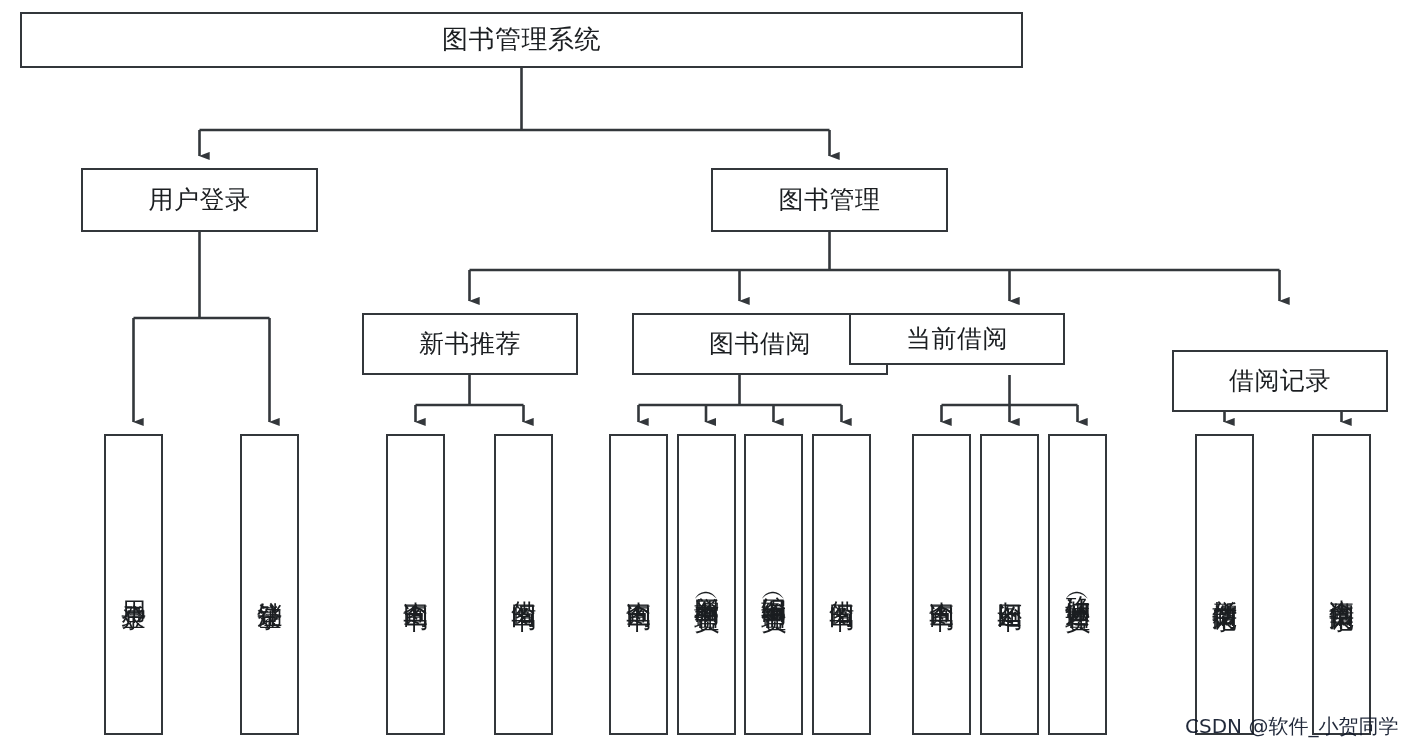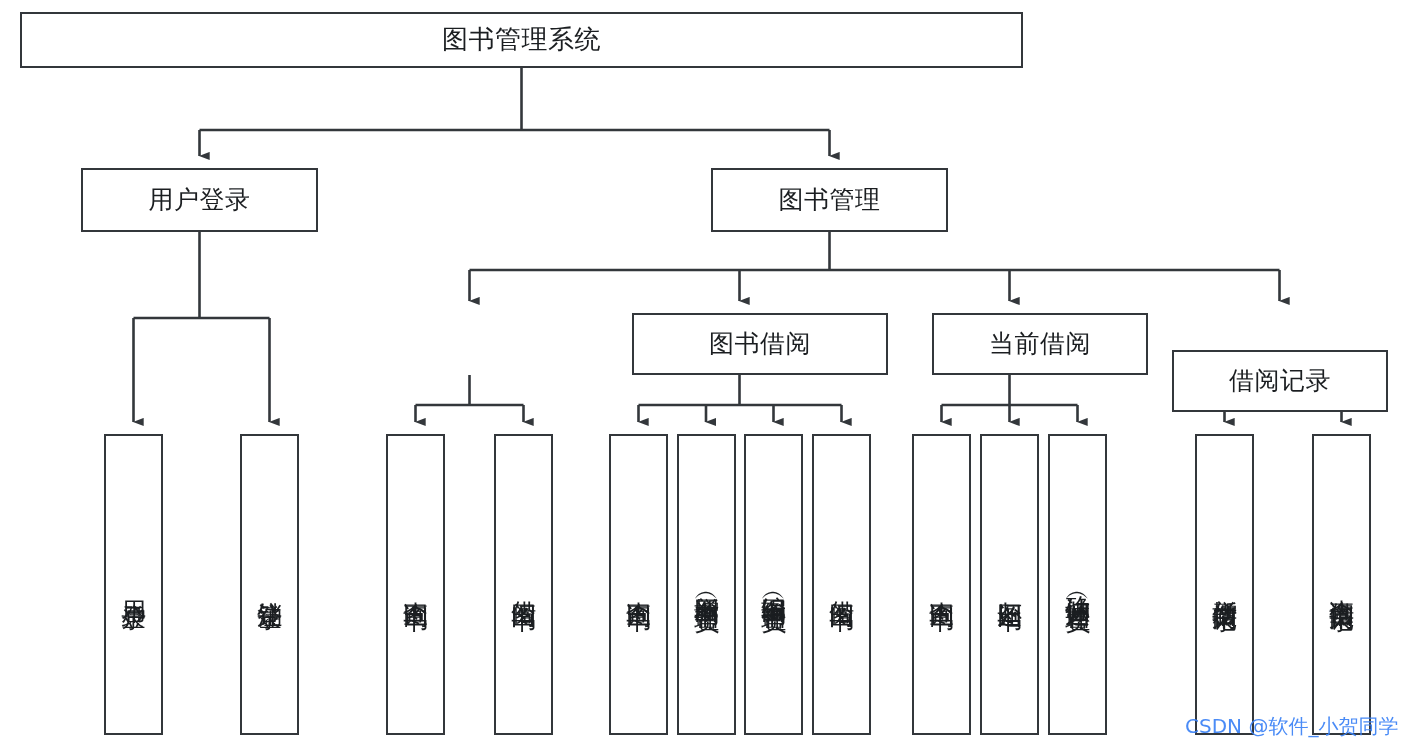--- a/index.html
+++ b/index.html
@@ -55,21 +55,21 @@
     letter-spacing: 2px;
     max-height: 272px;
     white-space: normal;
   }
   .node.root .node-label { font-size: 26px; }
   .watermark {
     position: absolute;
     left: 1185px;
     top: 713px;
     font-size: 20px;
-    color: #3b82f6;
+    color: #0f172a;
     opacity: 0.92;
     white-space: nowrap;
     z-index: 5;
     font-family: "DejaVu Sans", "Liberation Sans", sans-serif;
   }
 </style>
 </head>
 <body>
 
 <div id="diagram-root">
@@ -132,26 +132,29 @@
   </div>
 
   <div class="node" style="left:81px; top:168px; width:237px; height:64px;">
     <span class="node-label">用户登录</span>
   </div>
 
   <div class="node" style="left:711px; top:168px; width:237px; height:64px;font-family:Liberation Serif, serif;">
     <span class="node-label">图书管理</span>
   </div>
 
+  <div class="node" style="left:362px; top:313px; width:216px; height:62px;">
+    <span class="node-label">新书推荐</span>
+  </div>
 
   <div class="node" style="left:632px; top:313px; width:256px; height:62px;">
     <span class="node-label">图书借阅</span>
   </div>
 
-  <div class="node" style="left:932px; top:313px; width:216px; height:62px;">
+  <div class="node" style="left:849px; top:313px; width:216px; height:52px;">
     <span class="node-label">当前借阅</span>
   </div>
 
   <div class="node" style="left:1172px; top:313px; width:216px; height:62px;margin-top:37px;">
     <span class="node-label">借阅记录</span>
   </div>
 
   <div class="node leaf" style="left:104px; top:434px; width:59px; height:301px;">
     <span class="node-label">用户登录</span>
   </div>

